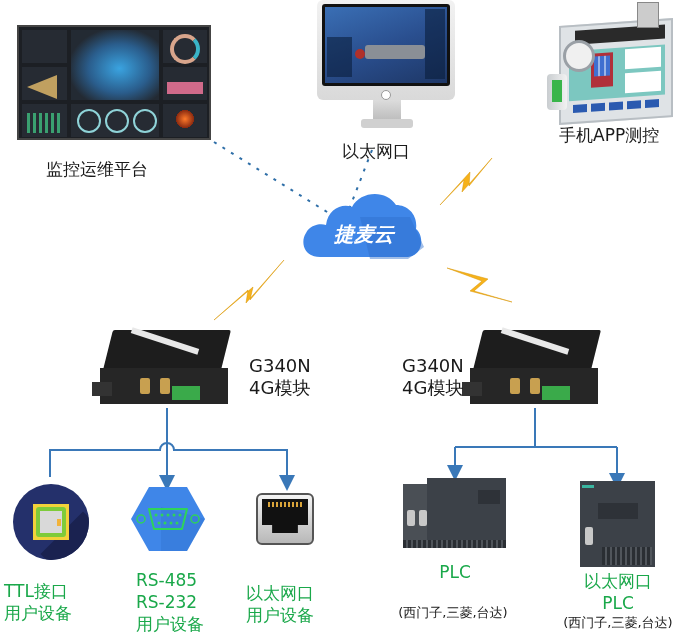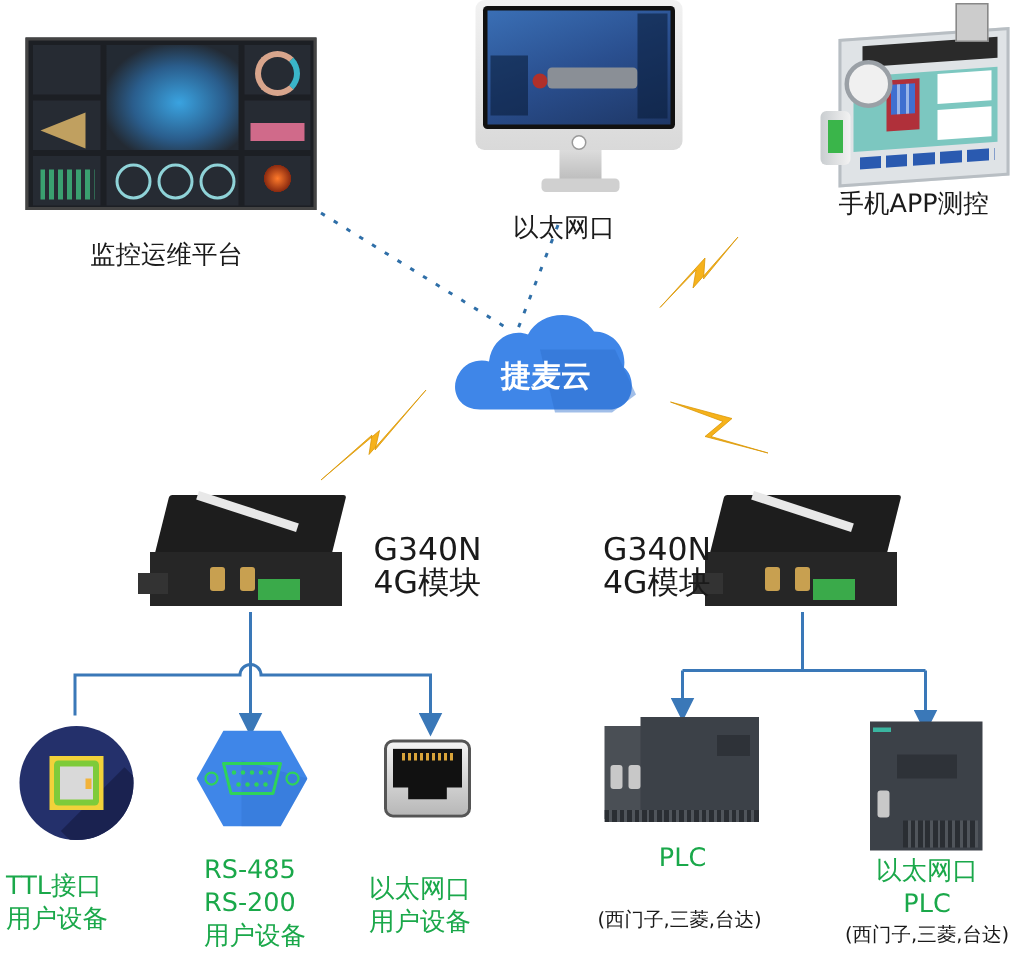--- a/index.html
+++ b/index.html
@@ -1,21 +1,21 @@
 <!DOCTYPE html>
 <html><head>
 <meta charset="utf-8">
 <style>
   html, body { margin:0; padding:0; background:#ffffff; }
   body { width:689px; height:644px; position:relative; overflow:hidden; font-family:"DejaVu Sans", "Liberation Sans", sans-serif; }
   .abs { position:absolute; }
   .label-dark { color:#1a1a1a; font-size:17px; white-space:nowrap; }
   .label-green { color:#1aa84a; font-size:17px; text-align:center; line-height:22px; white-space:nowrap; }
   .label-small { color:#1a1a1a; font-size:13px; text-align:center; white-space:nowrap; }
-  .device-label { color:#1a1a1a; font-size:21px; line-height:22px; white-space:nowrap; }
+  .device-label { color:#1a1a1a; font-size:18px; line-height:22px; white-space:nowrap; }
   svg { position:absolute; left:0; top:0; }
 </style>
 </head>
 <body>
 
 <svg width="689" height="644">
   <defs>
     <marker id="arr" markerWidth="8" markerHeight="8" refX="4" refY="4" orient="auto">
       <path d="M0,0 L8,4 L0,8 Z" fill="#3a78b8"></path>
     </marker>
@@ -65,21 +65,21 @@
       <div style="position:absolute;left:34px;top:5px;width:20px;height:20px;border-radius:50%;border:2px solid #8fd3d8;"></div>
       <div style="position:absolute;left:62px;top:5px;width:20px;height:20px;border-radius:50%;border:2px solid #8fd3d8;"></div>
     </div>
     <div style="position:absolute;left:144px;top:77px;width:44px;height:33px;background:#262b33;">
         <div style="margin:6px auto;width:18px;height:18px;background:radial-gradient(circle,#ff7a2a,#8a2a10 70%,transparent 72%);"></div>
       </div>
     <div style="position:absolute;left:8px;top:48px;width:0;height:0;border-top:12px solid transparent;border-bottom:12px solid transparent;border-right:30px solid #c0a060;"></div>
     <div style="position:absolute;left:8px;top:86px;width:36px;height:20px;background:repeating-linear-gradient(90deg,#3aa070 0 3px,transparent 3px 6px);"></div>
   </div>
 </div>
-<div class="abs label-dark" style="left:60px;top:158px;">监控运维平台</div>
+<div class="abs label-dark" style="left:46px;top:158px;">监控运维平台</div>
 
 <div class="abs" style="left:317px;top:0px;width:138px;height:132px;">
   <div style="position:absolute;left:0;top:0;width:138px;height:100px;background:linear-gradient(#f2f2f2,#d9d9d9);border-radius:6px;">
     <div style="position:absolute;left:5px;top:4px;width:128px;height:82px;background:#111;border-radius:3px;">
       <div style="position:absolute;left:3px;top:3px;width:122px;height:76px;background:linear-gradient(160deg,#3a6fb5 0%,#2a4f8f 50%,#1e3766 100%);">
         <div style="position:absolute;left:40px;top:38px;width:60px;height:14px;background:#8a8f96;border-radius:3px;"></div>
         <div style="position:absolute;left:30px;top:42px;width:10px;height:10px;background:#b0302a;border-radius:50%;"></div>
         <div style="position:absolute;left:100px;top:2px;width:20px;height:70px;background:rgba(10,30,60,0.6);"></div>
         <div style="position:absolute;left:2px;top:30px;width:25px;height:40px;background:rgba(10,30,60,0.6);"></div>
       </div>
@@ -104,21 +104,21 @@
     <div style="position:absolute;left:12px;top:78px;width:90px;height:8px;background:repeating-linear-gradient(90deg,#2a5ab0 0 14px,transparent 14px 18px);"></div>
   </div>
   <div style="position:absolute;left:18px;top:38px;width:26px;height:26px;border-radius:50%;background:#f0f0f0;border:3px solid #9aa0a6;"></div>
   <div style="position:absolute;left:2px;top:72px;width:20px;height:36px;background:linear-gradient(90deg,#c9cdd0,#f2f2f2);border-radius:4px;">
       <div style="margin:6px 5px;height:22px;background:#3ab54a;"></div>
     </div>
   <div style="position:absolute;left:92px;top:0px;width:20px;height:24px;background:#ccc;border:1px solid #888;"></div>
 </div>
 <div class="abs label-dark" style="left:559px;top:124px;">手机APP测控</div>
 
-<div class="abs" style="left:300px;top:203px;width:124px;height:75px;">
+<div class="abs" style="left:300px;top:187px;width:124px;height:75px;font-style:italic;">
   <svg width="124" height="75">
     <path d="M20,70 C4,70 0,55 6,46 C10,38 20,36 26,38 C28,22 42,16 52,20 C60,4 86,2 96,18 C108,18 118,28 116,42 C124,48 124,68 108,70 Z" fill="#3f86e8"></path>
     <path d="M60,30 L110,30 L124,60 L108,72 L70,72 Z" fill="#2f6fcc" opacity="0.45"></path>
   </svg>
   <div style="position:absolute;left:34px;top:34px;color:#fff;font-weight:bold;font-size:20px;white-space:nowrap;">捷麦云</div>
 </div>
 
 <div class="abs" style="left:100px;top:330px;width:140px;height:80px;">
   <div style="position:absolute;inset:0;">
     <div style="position:absolute;left:8px;top:0;width:118px;height:40px;background:#1d1d1d;transform:skewX(-14deg);border-radius:2px;"></div>
@@ -176,21 +176,21 @@
         <circle cx="49" cy="28" r="1.5"></circle>
         <circle cx="28" cy="36" r="1.5"></circle>
         <circle cx="34" cy="36" r="1.5"></circle>
         <circle cx="40" cy="36" r="1.5"></circle>
         <circle cx="46" cy="36" r="1.5"></circle>
       </g>
   </svg>
 </div>
 <div class="abs label-green" style="left:136px;top:569px;text-align:left;">
   <div>RS-485</div>
-  <div>RS-200</div>
+  <div>RS-232</div>
   <div>用户设备</div>
 </div>
 
 <div class="abs" style="left:256px;top:493px;width:58px;height:52px;">
   <div style="position:absolute;inset:0;background:linear-gradient(#f4f4f4,#b8b8b8);border:2px solid #555;border-radius:6px;box-sizing:border-box;">
     <div style="position:absolute;left:4px;top:4px;width:46px;height:40px;background:#111;clip-path:polygon(0 0,100% 0,100% 65%,78% 65%,78% 85%,22% 85%,22% 65%,0 65%);"></div>
     <div style="position:absolute;left:10px;top:7px;width:34px;height:5px;background:repeating-linear-gradient(90deg,#d9a43a 0 2px,transparent 2px 4px);"></div>
   </div>
 </div>
 <div class="abs label-green" style="left:246px;top:582px;text-align:left;">

